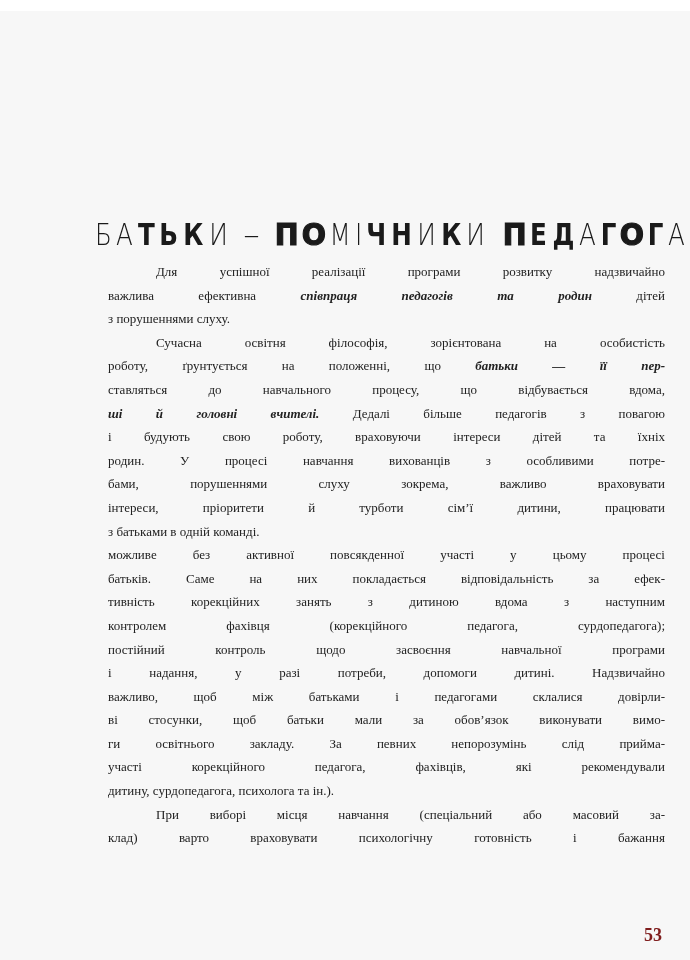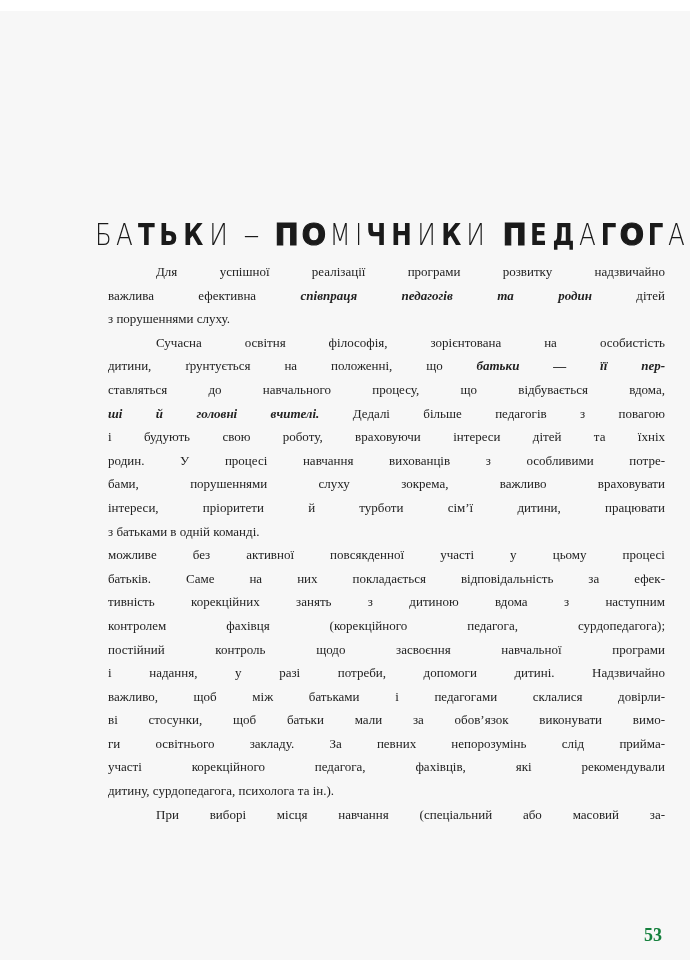--- a/index.html
+++ b/index.html
@@ -73,41 +73,41 @@
       font-style: italic;
       font-weight: 700;
     }
     .page-number {
       position: absolute;
       right: 28px;
       top: 925px;
       font-family: "Liberation Serif", "DejaVu Serif", serif;
       font-size: 18px;
       font-weight: 700;
-      color: #15803d;
+      color: #7f1d1d;
     }
   </style>
 </head>
 <body>
 
 <div class="top-band"></div>
 
 <div class="page"></div>
 
 <h1 class="title" id="title"><span class="w"><span class="l-light">Б</span><span class="l-light">А</span><span class="l-bold">Т</span><span class="l-bold">Ь</span><span class="l-bold">К</span><span class="l-light">И</span></span><span class="gap"></span><span class="w"><span class="dash">–</span></span><span class="gap"></span><span class="w"><span class="l-black">П</span><span class="l-black">О</span><span class="l-light">М</span><span class="l-light">І</span><span class="l-bold">Ч</span><span class="l-bold">Н</span><span class="l-light">И</span><span class="l-bold">К</span><span class="l-light">И</span></span><span class="gap"></span><span class="w"><span class="l-black">П</span><span class="l-bold">Е</span><span class="l-bold">Д</span><span class="l-light">А</span><span class="l-bold">Г</span><span class="l-black">О</span><span class="l-bold">Г</span><span class="l-light">А</span></span></h1>
 
 <div class="body-text" id="body">
     <div>
       <span class="line indent"><span>Для успішної реалізації програми розвитку надзвичайно</span></span>
       <span class="line"><span>важлива ефективна </span><span class="emph">співпраця педагогів та родин</span><span> дітей</span></span>
       <span class="line last"><span>з порушеннями слуху.</span></span>
     </div>
     <div>
       <span class="line indent"><span>Сучасна освітня філософія, зорієнтована на особистість</span></span>
-      <span class="line"><span>дитини, ґрунтується на положенні, що </span><span class="emph">батьки — її пер-</span></span>
+      <span class="line"><span>роботу, ґрунтується на положенні, що </span><span class="emph">батьки — її пер-</span></span>
       <span class="line"><span>ставляться до навчального процесу, що відбувається вдома,</span></span>
       <span class="line"><span class="emph">ші й головні вчителі.</span><span> Дедалі більше педагогів з повагою</span></span>
       <span class="line"><span>і будують свою роботу, враховуючи інтереси дітей та їхніх</span></span>
       <span class="line"><span>родин. У процесі навчання вихованців з особливими потре-</span></span>
       <span class="line"><span>бами, порушеннями слуху зокрема, важливо враховувати</span></span>
       <span class="line"><span>інтереси, пріоритети й турботи сім’ї дитини, працювати</span></span>
       <span class="line last"><span>з батьками в одній команді.</span></span>
     </div>
     <div>
       <span class="line"><span>можливе без активної повсякденної участі у цьому процесі</span></span>
@@ -117,16 +117,17 @@
       <span class="line"><span>постійний контроль щодо засвоєння навчальної програми</span></span>
       <span class="line"><span>і надання, у разі потреби, допомоги дитині. Надзвичайно</span></span>
       <span class="line"><span>важливо, щоб між батьками і педагогами склалися довірли-</span></span>
       <span class="line"><span>ві стосунки, щоб батьки мали за обов’язок виконувати вимо-</span></span>
       <span class="line"><span>ги освітнього закладу. За певних непорозумінь слід прийма-</span></span>
       <span class="line"><span>участі корекційного педагога, фахівців, які рекомендували</span></span>
       <span class="line last"><span>дитину, сурдопедагога, психолога та ін.).</span></span>
     </div>
     <div>
       <span class="line indent"><span>При виборі місця навчання (спеціальний або масовий за-</span></span>
+      <span class="line"><span>клад) варто враховувати психологічну готовність і бажання</span></span>
     </div>
   </div>
 
 <div class="page-number">53</div>
 
 </body></html>

